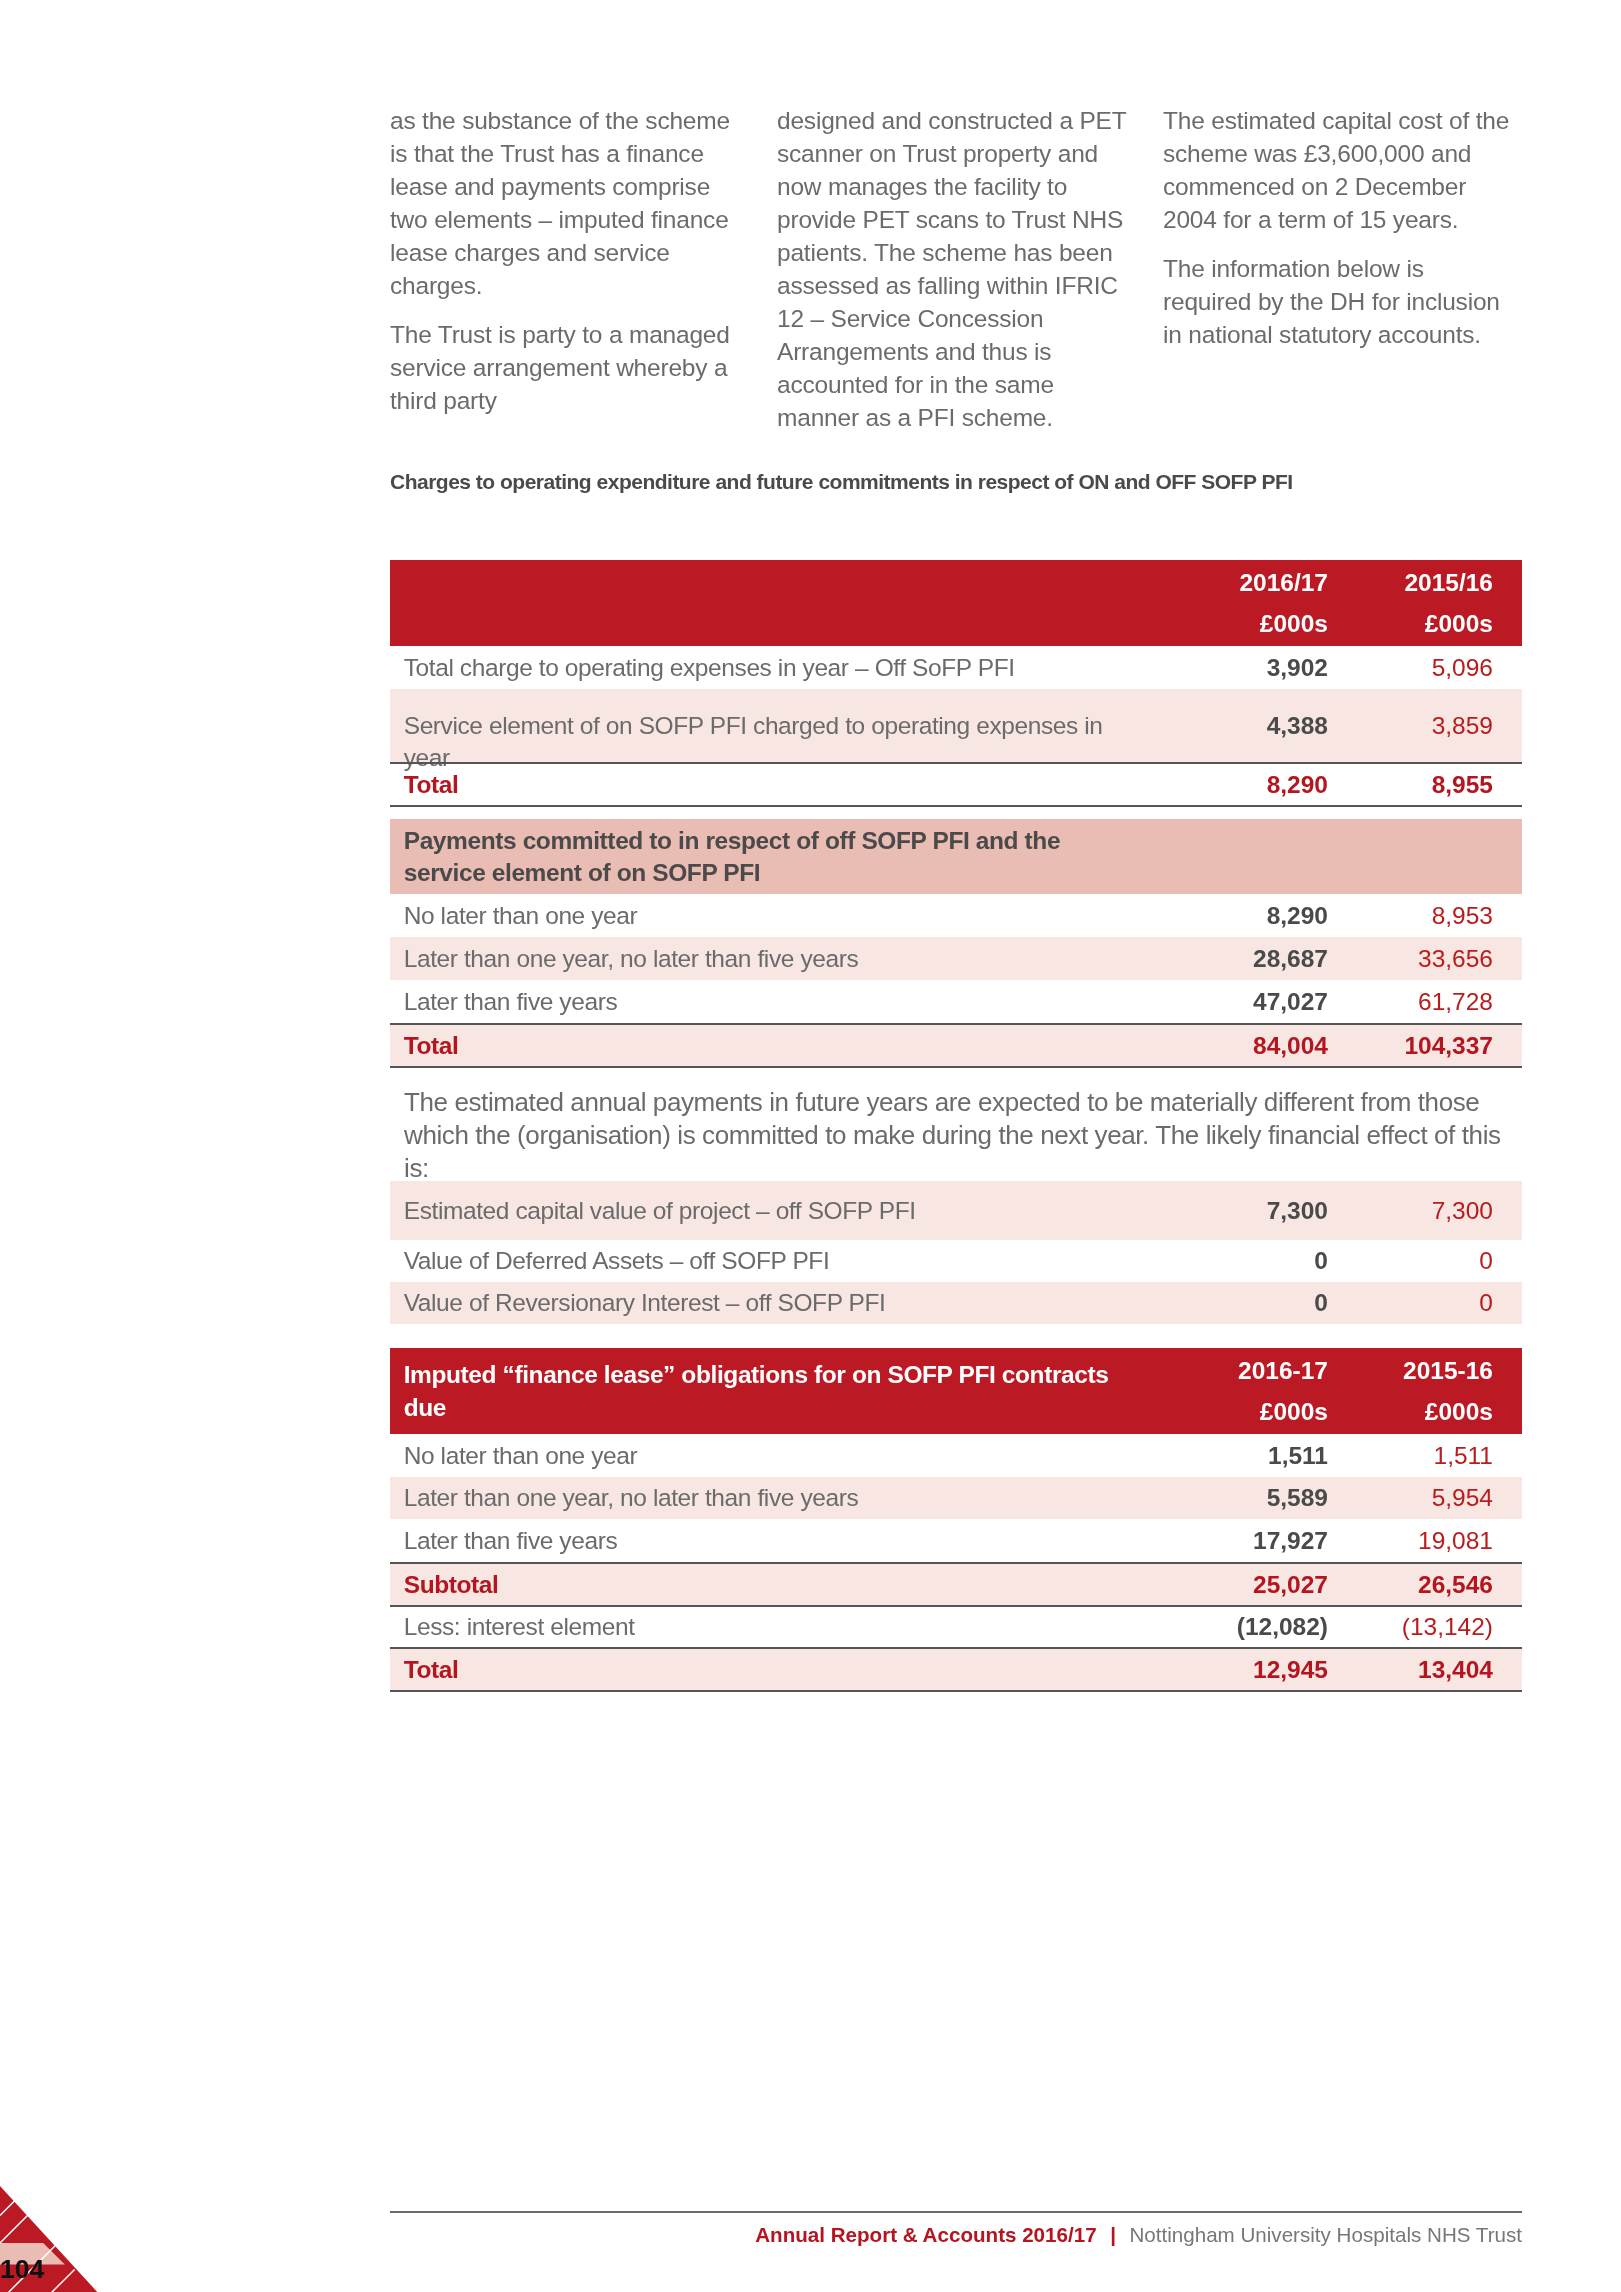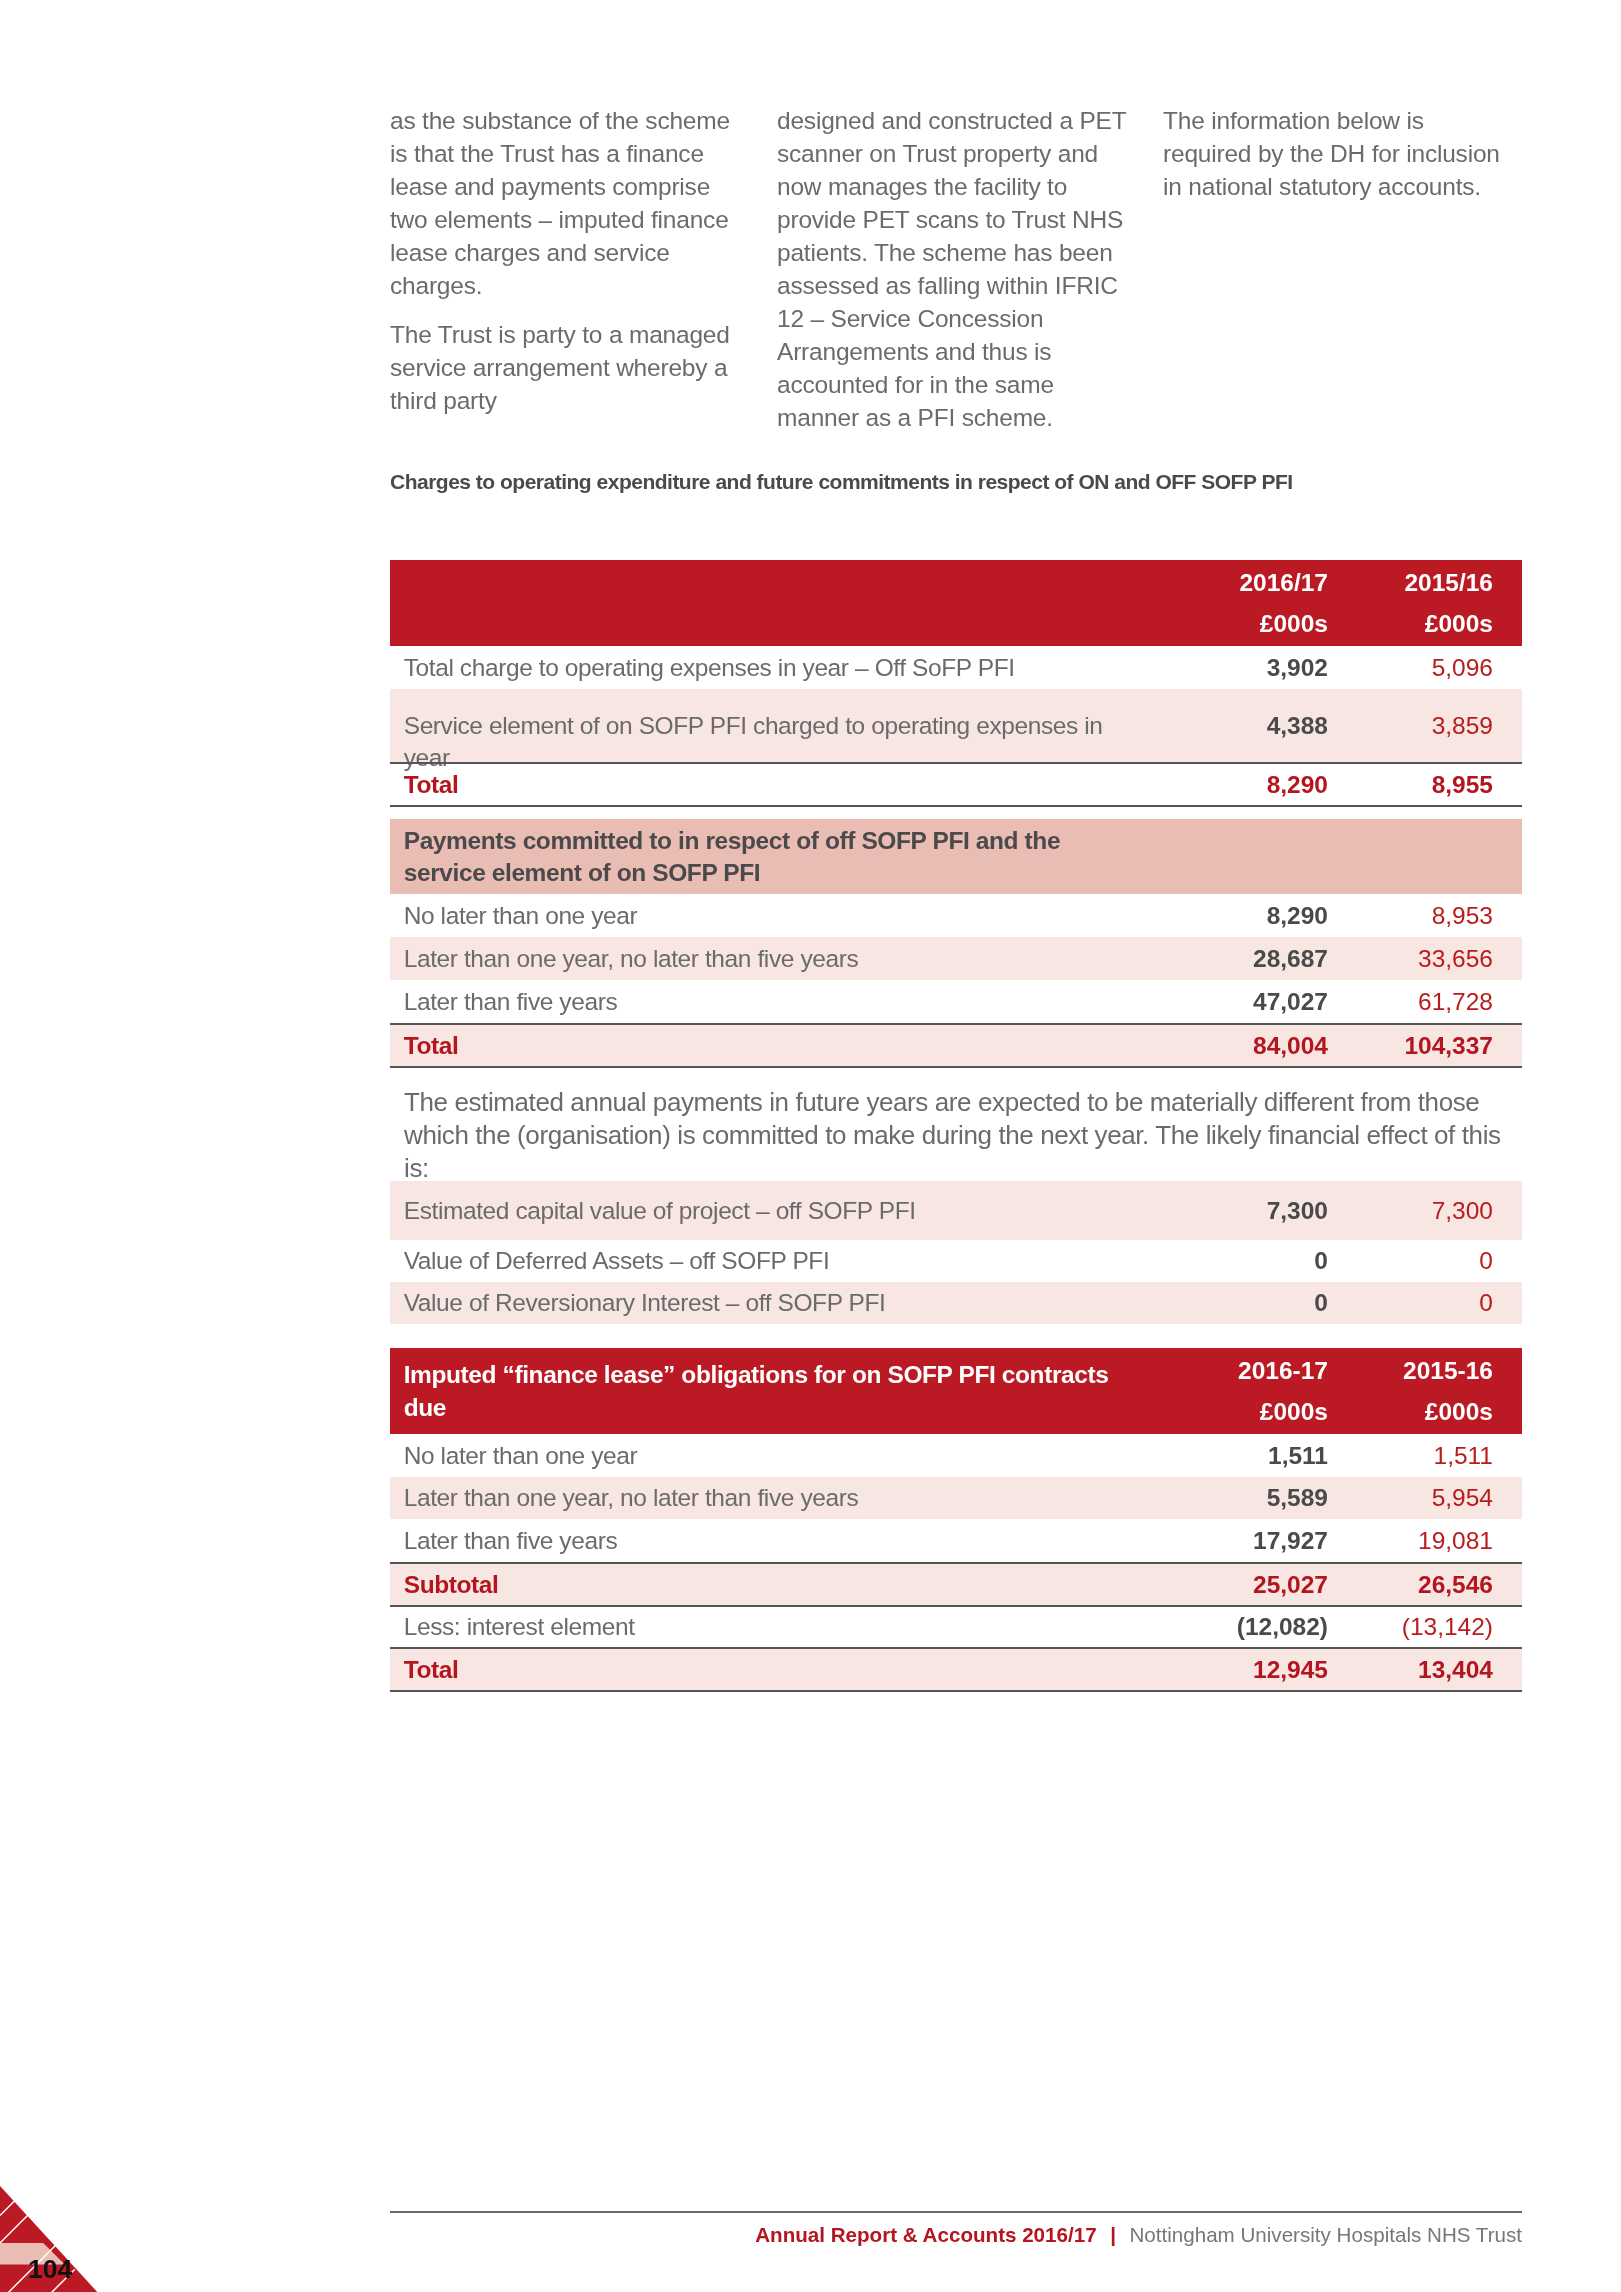--- a/index.html
+++ b/index.html
@@ -27,33 +27,34 @@
   .bt { border-top:2.9px solid #555; }
   .bb { border-bottom:2.9px solid #555; }
   .para { position:absolute; left:404px; top:1086px; width:1098px; font-size:26px;
           line-height:33px; color:#6b6b6b; letter-spacing:-0.4px; }
   .footer-line { position:absolute; left:390px; top:2211px; width:1132px; height:2px; background:#6a6a6a; }
   .footer { position:absolute; right:99px; top:2223px; font-size:20.6px; white-space:nowrap; }
   .footer .title { color:#b5151f; font-weight:bold; }
   .footer .sep { color:#b5151f; font-weight:bold; margin:0 7.8px; }
   .footer .org { color:#777; }
   .corner { position:absolute; left:0; top:2186px; width:108px; height:107px; }
-  .pagenum { position:absolute; left:28px; top:2254px; font-size:26.5px; font-weight:bold; color:#111;text-align:center; }
+  .pagenum { position:absolute; left:0; top:2254px; font-size:26.5px; font-weight:bold; color:#111;text-align:center; }
 </style>
 </head>
 <body>
 
 <div class="col" style="left:390px;">
   <p>as the substance of the scheme is that the Trust has a finance lease and payments comprise two elements – imputed finance lease charges and service charges.</p>
   <p>The Trust is party to a managed service arrangement whereby a third party</p>
 </div>
 <div class="col" style="left:777px;">
   <p>designed and constructed a PET scanner on Trust property and now manages the facility to provide PET scans to Trust NHS patients. The scheme has been assessed as falling within IFRIC 12 – Service Concession Arrangements and thus is accounted for in the same manner as a PFI scheme.</p>
 </div>
 <div class="col" style="left:1163px;">
+  <p>The estimated capital cost of the scheme was £3,600,000 and commenced on 2 December 2004 for a term of 15 years.</p>
   <p>The information below is required by the DH for inclusion in national statutory accounts.</p>
 </div>
 
 <div class="heading">Charges to operating expenditure and future commitments in respect of ON and OFF SOFP PFI</div>
 
 <div class="tbl" style="top:560px;">
   <div class="row hdr-red" style="height:86px;">
     <div class="lbl"></div>
     <div class="v1 hcell">
       <span>2016/17</span>

